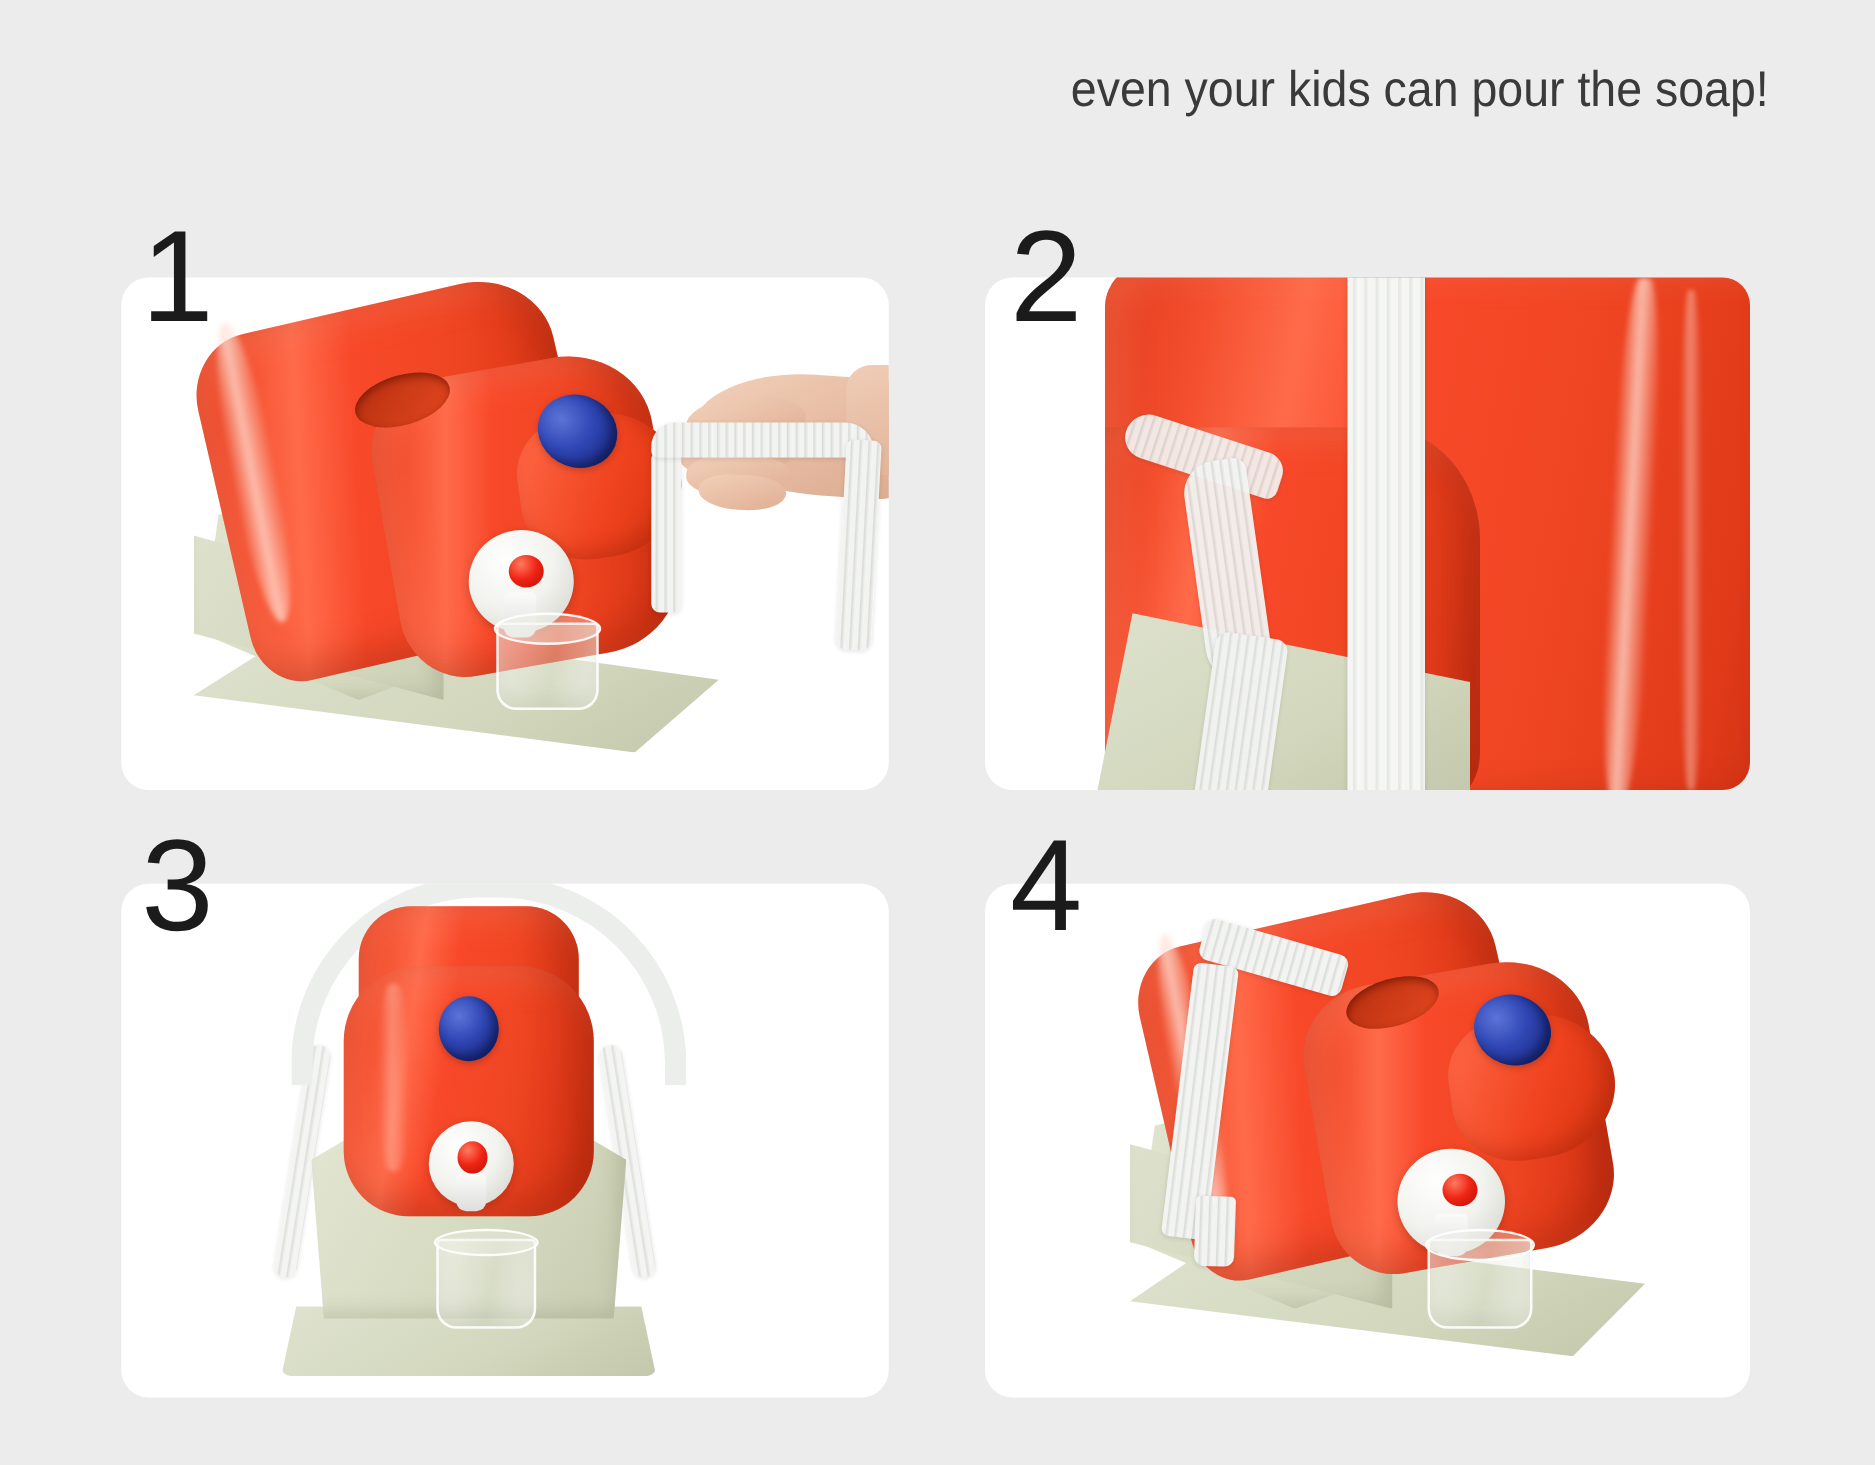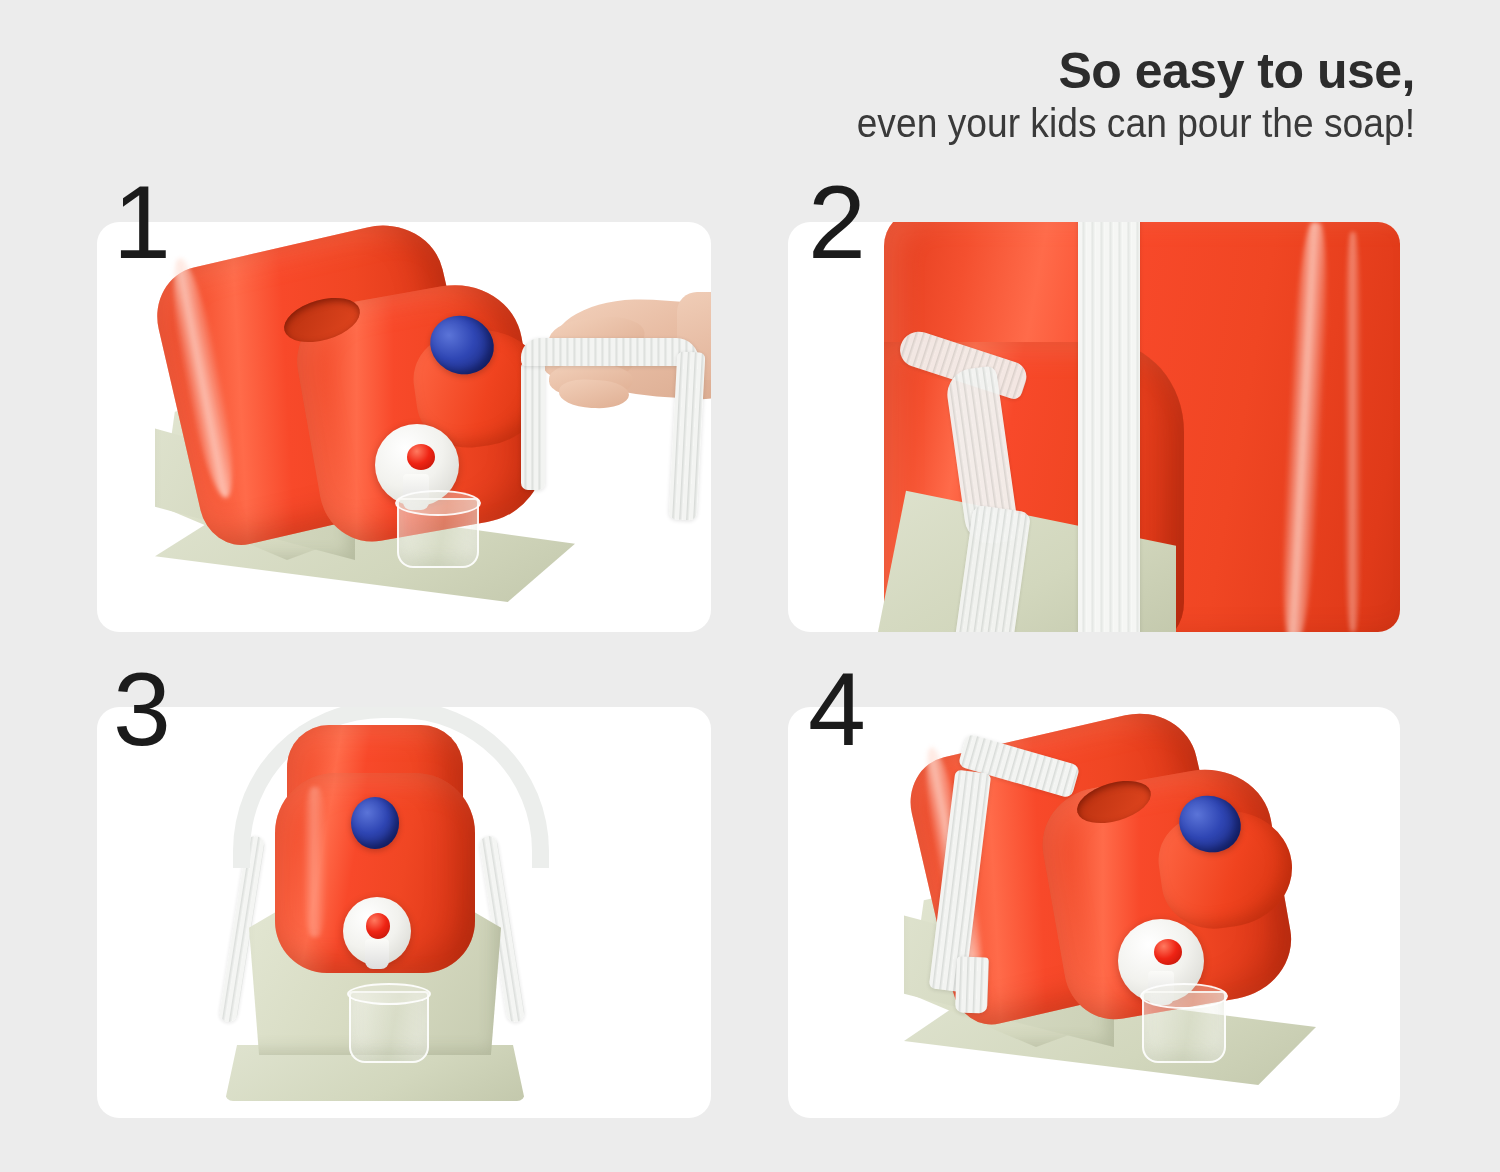--- a/index.html
+++ b/index.html
@@ -164,21 +164,20 @@
     background:linear-gradient(160deg,#f2d0ba,#dfae92);
     border-radius:40% 46% 50% 50%/46% 50% 56% 52%;
   }
 </style>
 </head>
 <body>
 
 <div class="page">
 
   <div class="header">
-    <div class="headline">So easy to use,</div>
     <div class="subhead">even your kids can pour the soap!</div>
   </div>
 
   <div class="card" id="card-1">
     <div class="scene">
 
       <div class="stand-tray" style="left:58px;top:276px;width:420px;height:104px;
                   clip-path:polygon(22% 0%,100% 44%,84% 100%,0% 56%);
                   border-radius:10px;"></div>
       <div class="stand" style="left:58px;top:148px;width:330px;height:190px;

